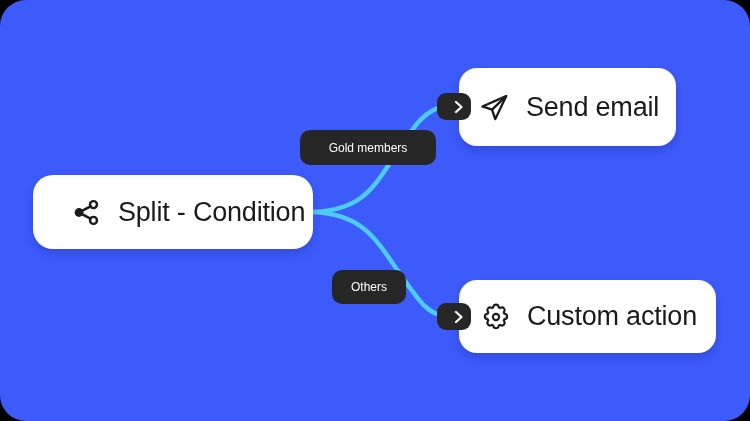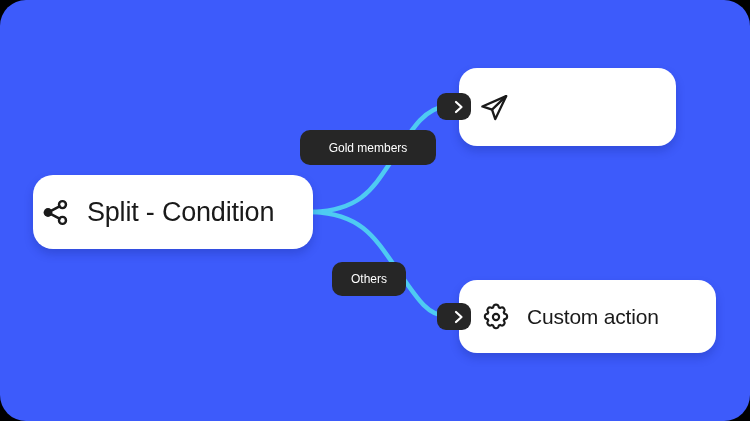--- a/index.html
+++ b/index.html
@@ -44,21 +44,21 @@
     color: #1A1A1A;
     white-space: nowrap;
     font-weight: 400;
   }
 
   #node-split {
     left: 33px;
     top: 175px;
     width: 280px;
     height: 74px;
-    padding-left: 7px;
+    padding-left: 38px;
     border-radius: 20px;
   }
   #node-split .node-label {
     font-size: 27px;
     margin-left: 16px;
     letter-spacing: -0.2px;
   }
 
   #node-send-email {
     left: 459px;
@@ -74,21 +74,21 @@
   }
 
   #node-custom-action {
     left: 459px;
     top: 280px;
     width: 257px;
     height: 73px;
     padding-left: 22px;
   }
   #node-custom-action .node-label {
-    font-size: 21px;
+    font-size: 27px;
     margin-left: 16px;
     letter-spacing: -0.2px;
   }
 
   
   .port {
     position: absolute;
     width: 34px;
     height: 27px;
     background: #262626;
@@ -117,21 +117,21 @@
     box-sizing: border-box;
   }
   #pill-gold-members {
     left: 300px;
     top: 130px;
     width: 136px;
     height: 35px;
   }
   #pill-others {
     left: 332px;
-    top: 262px;
+    top: 270px;
     width: 74px;
     height: 34px;
   }
 </style>
 </head>
 <body>
 
 <div id="canvas">
 
   <svg id="edges" viewBox="0 0 750 421" xmlns="http://www.w3.org/2000/svg">
@@ -164,20 +164,21 @@
     <span class="node-label">Split - Condition</span>
   </div>
 
   <div class="node" id="node-send-email">
     <span class="node-icon">
       <svg width="31" height="31" viewBox="0 0 24 24">
         <path d="M21 3.2 L2.6 11.2 L10.1 13.6 L12.6 21 Z" fill="none" stroke="#1A1A1A" stroke-width="1.8" stroke-linejoin="round" stroke-linecap="round"></path>
         <line x1="10.1" y1="13.6" x2="21" y2="3.2" stroke="#1A1A1A" stroke-width="1.8" stroke-linecap="round"></line>
       </svg>
     </span>
+    <span class="node-label">Send email</span>
   </div>
 
   <div class="node" id="node-custom-action">
     <span class="node-icon">
       <svg width="30" height="30" viewBox="0 0 24 24">
         <path d="M12 2.1 a2.2 2.2 0 0 1 2.15 1.72 l0.12 0.57 1.02 0.42 0.5-0.3
                  a2.2 2.2 0 0 1 2.72 3.26 l-0.33 0.49 0.42 1.02 0.57 0.12
                  a2.2 2.2 0 0 1 0 4.3 l-0.57 0.12 -0.42 1.02 0.33 0.49
                  a2.2 2.2 0 0 1 -2.72 3.26 l-0.5-0.3 -1.02 0.42 -0.12 0.57
                  a2.2 2.2 0 0 1 -4.3 0 l-0.12-0.57 -1.02-0.42 -0.5 0.3

